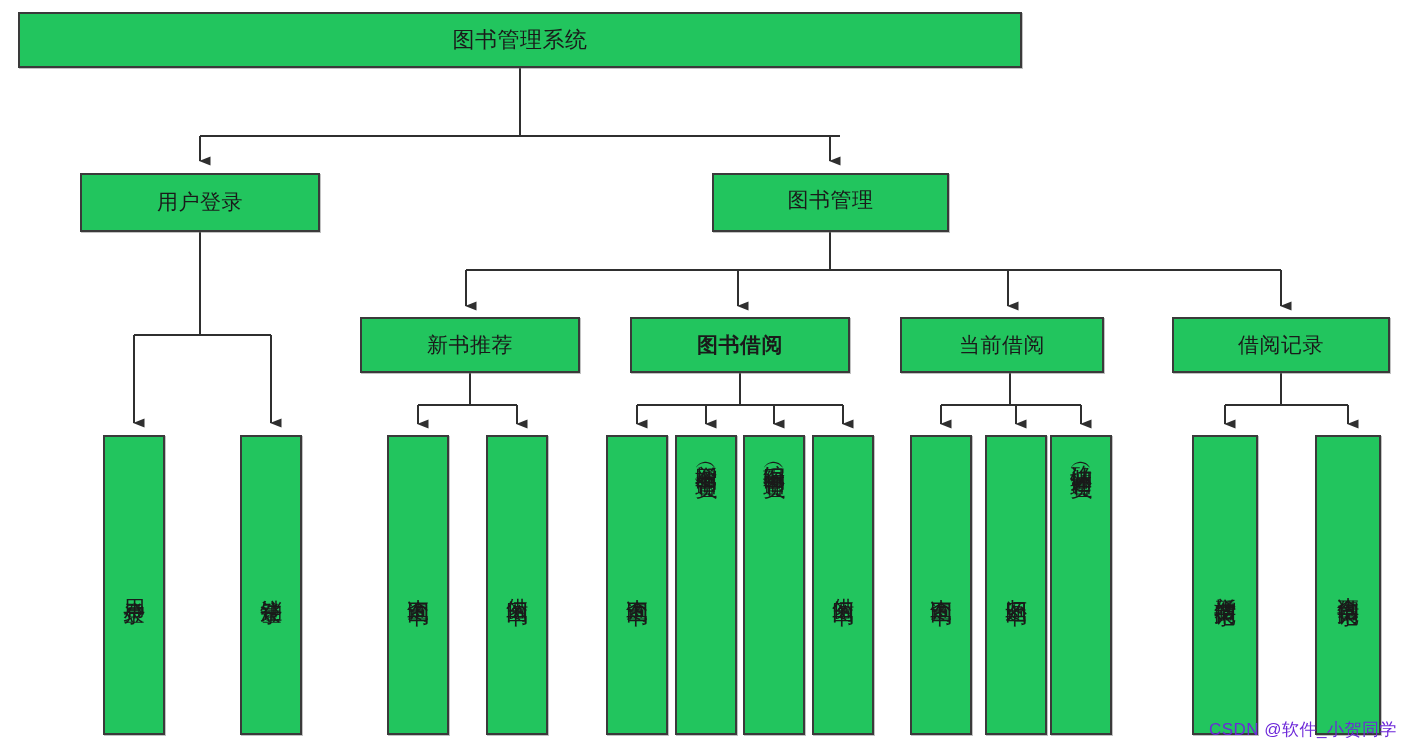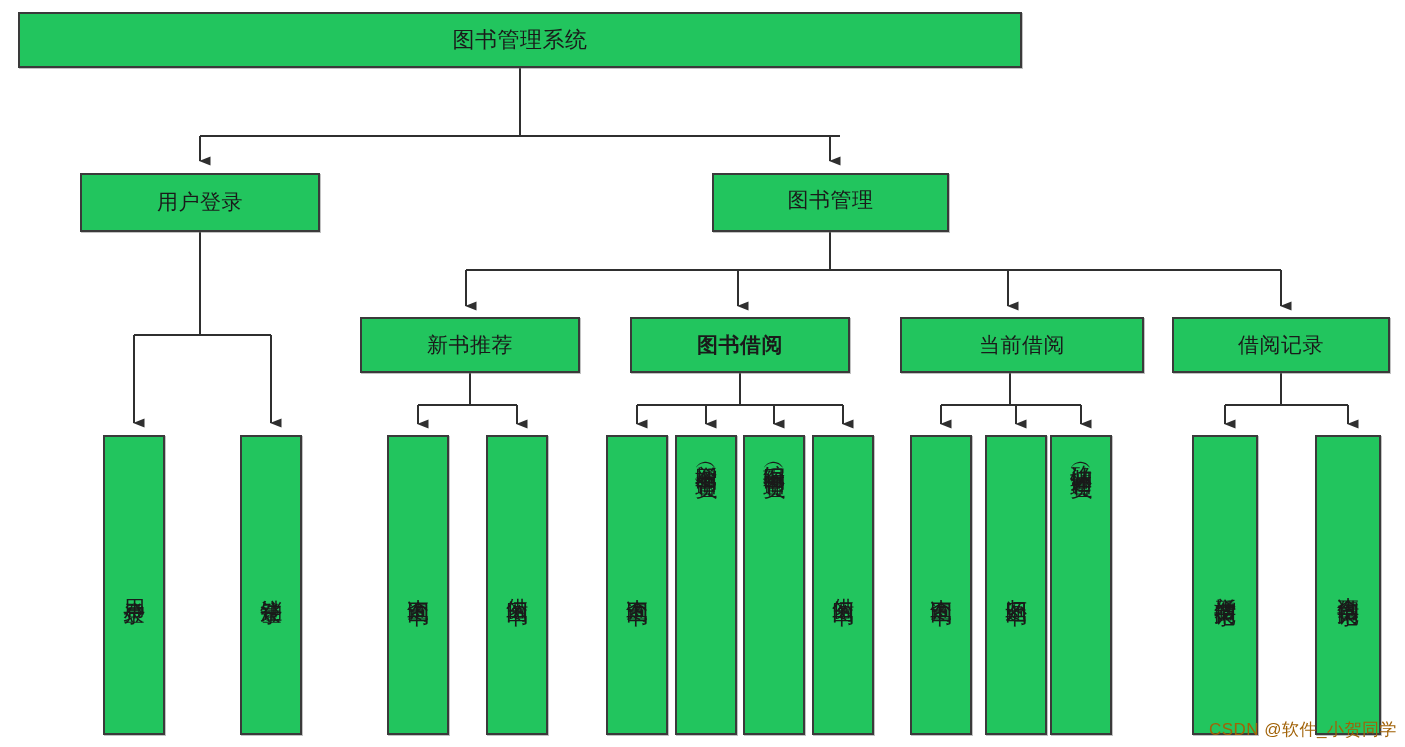--- a/index.html
+++ b/index.html
@@ -64,21 +64,21 @@
   }
   .node.leaf.align-mid {
     align-items: center;
     padding-top: 0;
   }
   #watermark {
     position: absolute;
     right: 8px;
     bottom: 6px;
     font-size: 17px;
-    color: #a16207;
+    color: #6d28d9;
     letter-spacing: 0.5px;
     white-space: nowrap;
     z-index: 5;
   }
 </style>
 </head>
 <body>
 
 <div id="diagram-root">
 
@@ -142,21 +142,21 @@
   <div class="node horizontal" style="left:712px; top:173px; width:237px; height:59px;font-family:Liberation Mono, monospace;">
     <span class="node-label">图书管理</span>
   </div>
 
   <div class="node horizontal" style="left:360px; top:317px; width:220px; height:56px;">
     <span class="node-label">新书推荐</span>
   </div>
   <div class="node horizontal" style="left:630px; top:317px; width:220px; height:56px;font-weight:bold;">
     <span class="node-label">图书借阅</span>
   </div>
-  <div class="node horizontal" style="left:900px; top:317px; width:244px; height:56px;">
+  <div class="node horizontal" style="left:900px; top:317px; width:204px; height:56px;">
     <span class="node-label">当前借阅</span>
   </div>
   <div class="node horizontal" style="left:1172px; top:317px; width:218px; height:56px;justify-content:center;">
     <span class="node-label">借阅记录</span>
   </div>
 
   <div class="node leaf align-mid" style="left:103px; top:435px; width:62px; height:300px;">
     <span class="node-label">用户登录</span>
   </div>
   <div class="node leaf align-mid" style="left:240px; top:435px; width:62px; height:300px;">

